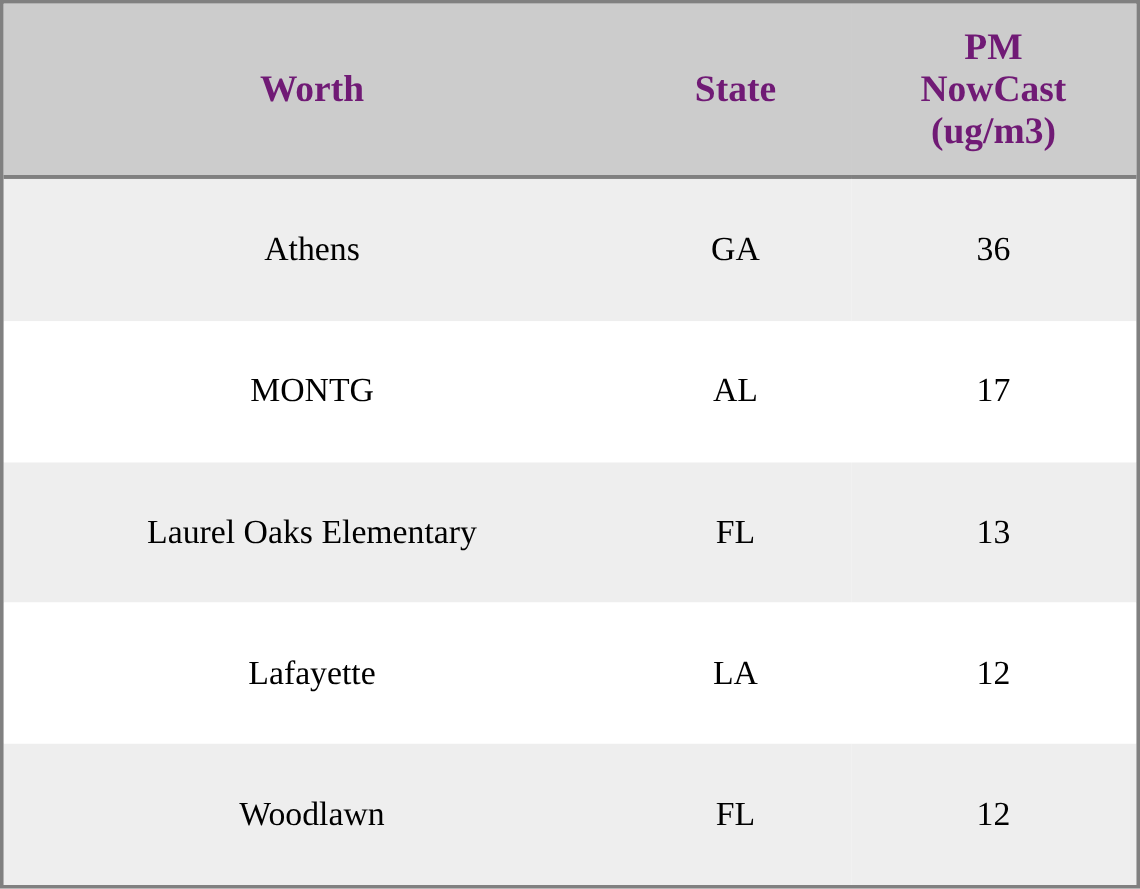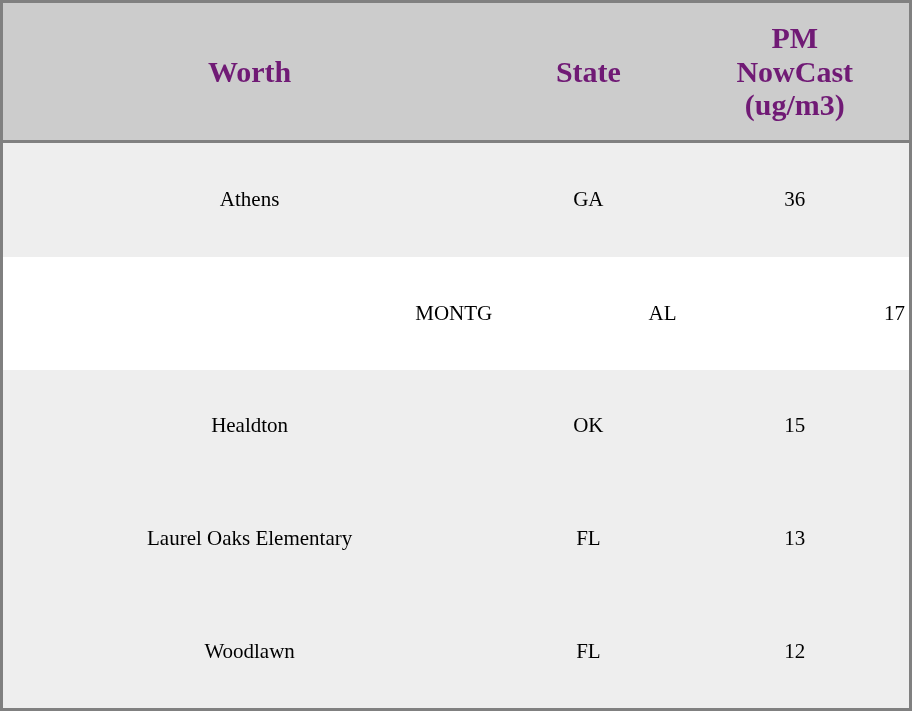--- a/index.html
+++ b/index.html
@@ -41,34 +41,33 @@
     padding: 18px 4px;
     line-height: 1.12;
   }
   th.col-site { width: 55%; }
   th.col-state { width: 20%; margin-top: 16px; }
   th.col-value { width: 25%; }
 
   tbody tr.table-row td {
     font-family: "Liberation Serif", serif;
     font-weight: normal;
-    font-size: 21px;
+    font-size: 27px;
     color: #000000;
     text-align: center;
     vertical-align: middle;
     padding: 4px 4px;
     height: 58px;
     line-height: 1.1;
   }
   tbody tr.row-odd td {
     background: #eeeeee;
   }
   tbody tr.row-even td {
     background: #ffffff;
-    text-align: right;
   }
 </style>
 </head>
 <body>
 
 <div class="table-wrap">
   <table class="data-table">
     <thead>
       <tr class="header-row">
         <th class="col-site">Worth</th>
@@ -85,28 +84,28 @@
         <td>Athens</td>
         <td>GA</td>
         <td>36</td>
       </tr>
       <tr class="table-row row-even">
         <td>MONTG</td>
         <td>AL</td>
         <td>17</td>
       </tr>
       <tr class="table-row row-odd">
-        <td>Healdton</td>
-        <td>OK</td>
-        <td>15</td>
-      </tr>
-      <tr class="table-row row-odd">
         <td>Laurel Oaks Elementary</td>
         <td>FL</td>
         <td>13</td>
+      </tr>
+      <tr class="table-row row-even">
+        <td>Lafayette</td>
+        <td>LA</td>
+        <td>12</td>
       </tr>
       <tr class="table-row row-odd">
         <td>Woodlawn</td>
         <td>FL</td>
         <td>12</td>
       </tr>
 
     </tbody>
   </table>
 </div>

